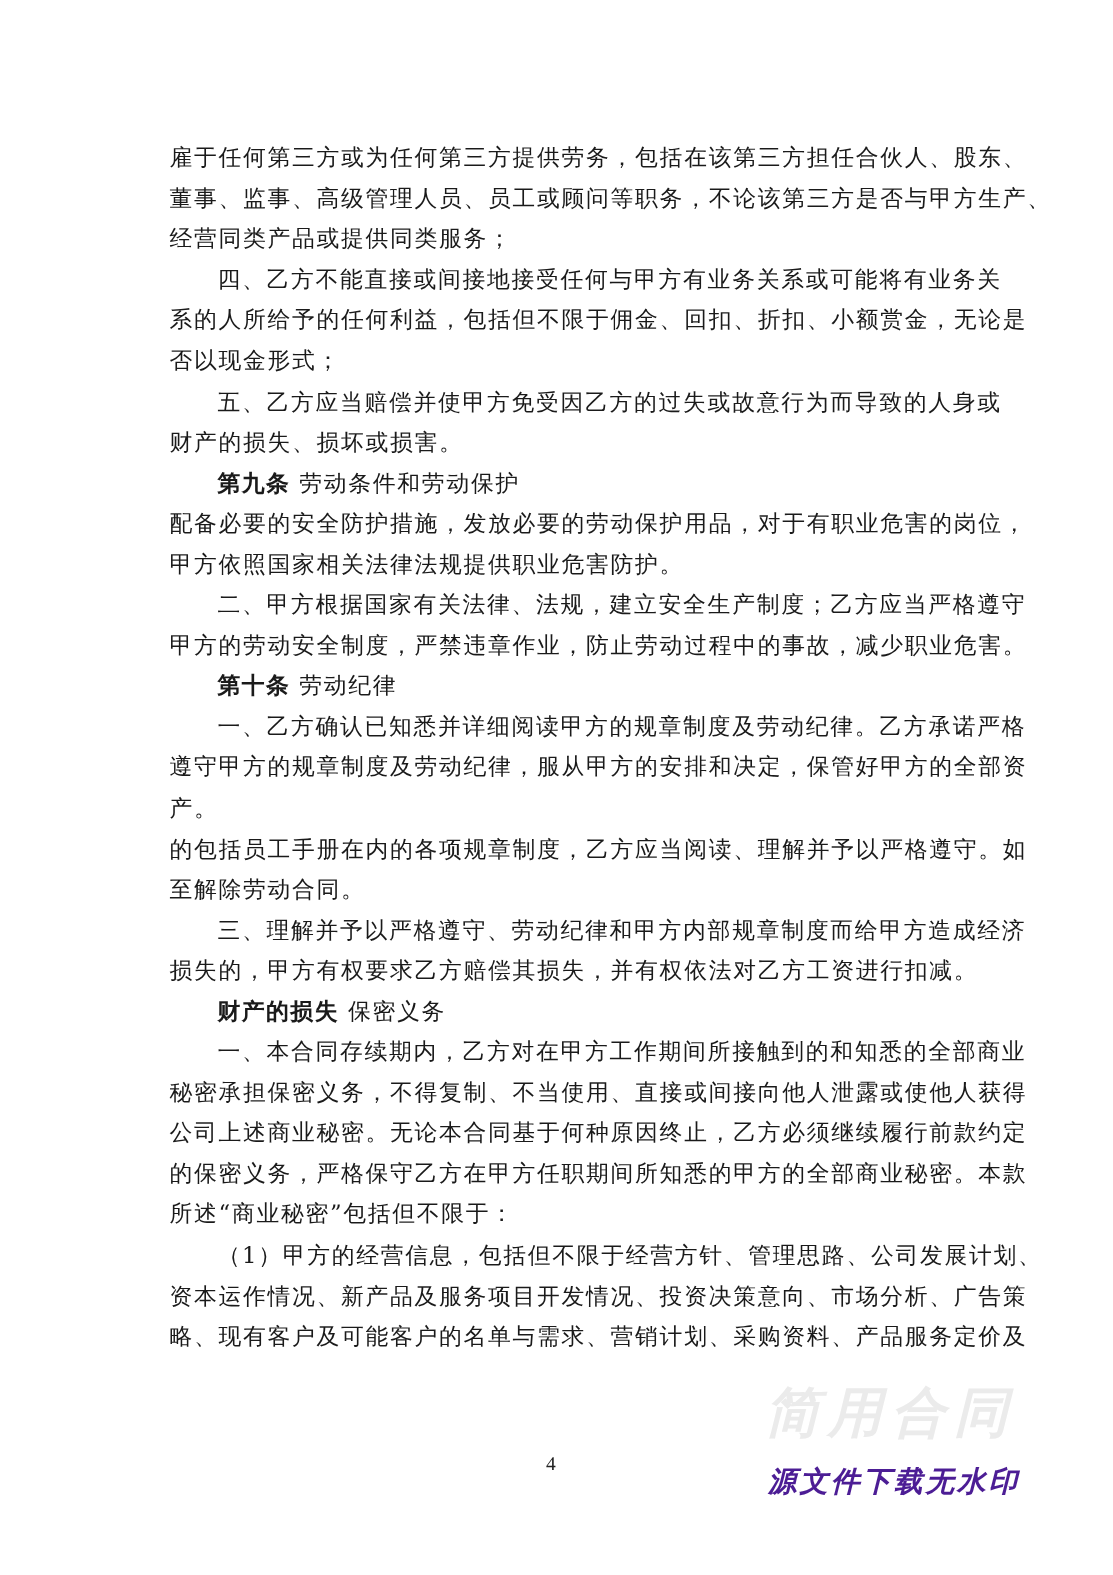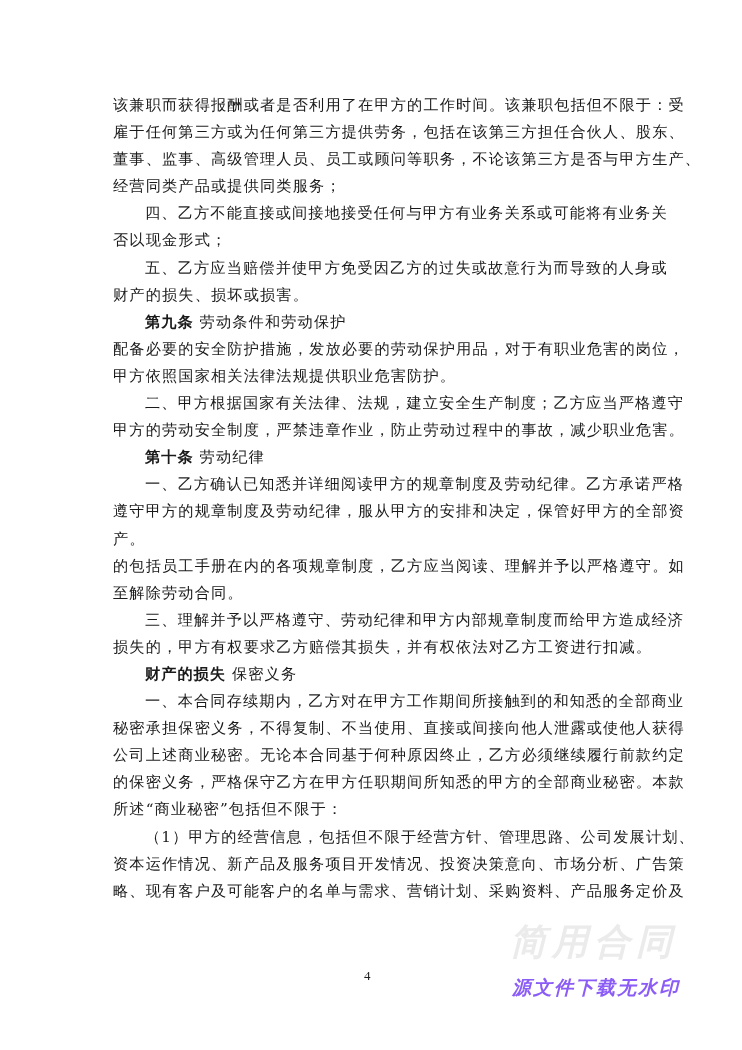--- a/index.html
+++ b/index.html
@@ -8,33 +8,33 @@
   .page { position: absolute; left: 113px; top: 92px; width: 517px; }
   .line { height: 27.1px; line-height: 27.1px; font-size: 15.2px; white-space: nowrap;
           letter-spacing: 1.15px; overflow: visible; }
   .indent { padding-left: 32px; }
   .heading b { font-weight: bold; letter-spacing: 1px; margin-right: 6px; }
   .pageno { position: absolute; left: 364px; top: 968px; font-size: 13px;
             font-family: "Liberation Serif", serif; color: #222; }
   .wm { position: absolute; left: 510px; top: 918px; color: #ebebeb; font-family: "DejaVu Sans", sans-serif;
         font-weight: bold; font-style: italic; }
   .wm1 { font-size: 36px; letter-spacing: 6px; }
-  .wm2 { position: absolute; left: 512px; top: 975px; font-size: 19px; letter-spacing: 2px; color: #8b5cf6;
+  .wm2 { position: absolute; left: 512px; top: 975px; font-size: 19px; letter-spacing: 2px; color: #4c1d95;
          font-family: "DejaVu Sans", sans-serif; font-weight: bold; font-style: italic; }
 </style>
 </head>
 <body>
 
 <div class="page">
   <div id="body-lines">
-      <div class="line">该兼职而获得报酬或者是否利用了在甲方的工作时间。该兼职包括但不限于：受</div>
       <div class="line">雇于任何第三方或为任何第三方提供劳务，包括在该第三方担任合伙人、股东、</div>
       <div class="line">董事、监事、高级管理人员、员工或顾问等职务，不论该第三方是否与甲方生产、</div>
       <div class="line">经营同类产品或提供同类服务；</div>
       <div class="line indent">四、乙方不能直接或间接地接受任何与甲方有业务关系或可能将有业务关</div>
+      <div class="line">系的人所给予的任何利益，包括但不限于佣金、回扣、折扣、小额赏金，无论是</div>
       <div class="line">否以现金形式；</div>
       <div class="line indent">五、乙方应当赔偿并使甲方免受因乙方的过失或故意行为而导致的人身或</div>
       <div class="line">财产的损失、损坏或损害。</div>
       <div class="line indent heading"><b>第九条</b><span>劳动条件和劳动保护</span></div>
       <div class="line">配备必要的安全防护措施，发放必要的劳动保护用品，对于有职业危害的岗位，</div>
       <div class="line">甲方依照国家相关法律法规提供职业危害防护。</div>
       <div class="line indent">二、甲方根据国家有关法律、法规，建立安全生产制度；乙方应当严格遵守</div>
       <div class="line">甲方的劳动安全制度，严禁违章作业，防止劳动过程中的事故，减少职业危害。</div>
       <div class="line indent heading"><b>第十条</b><span>劳动纪律</span></div>
       <div class="line indent">一、乙方确认已知悉并详细阅读甲方的规章制度及劳动纪律。乙方承诺严格</div>

